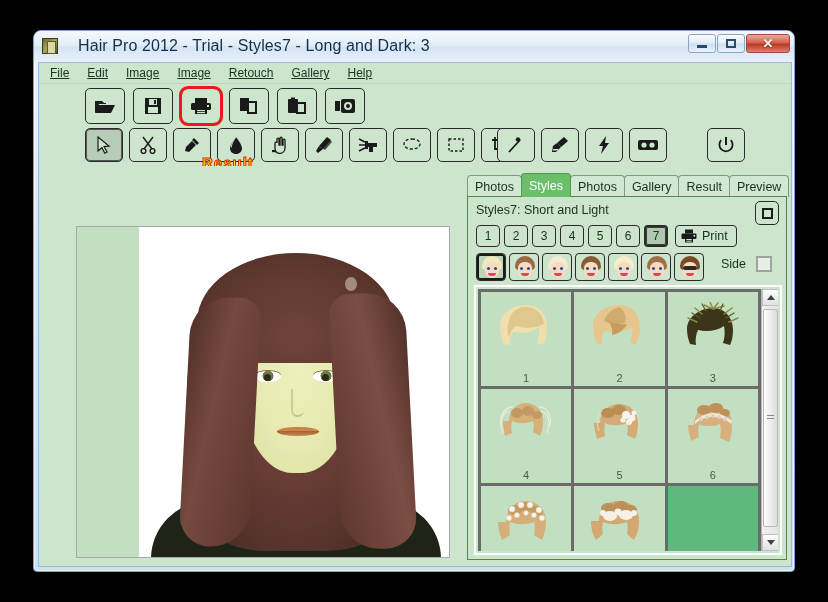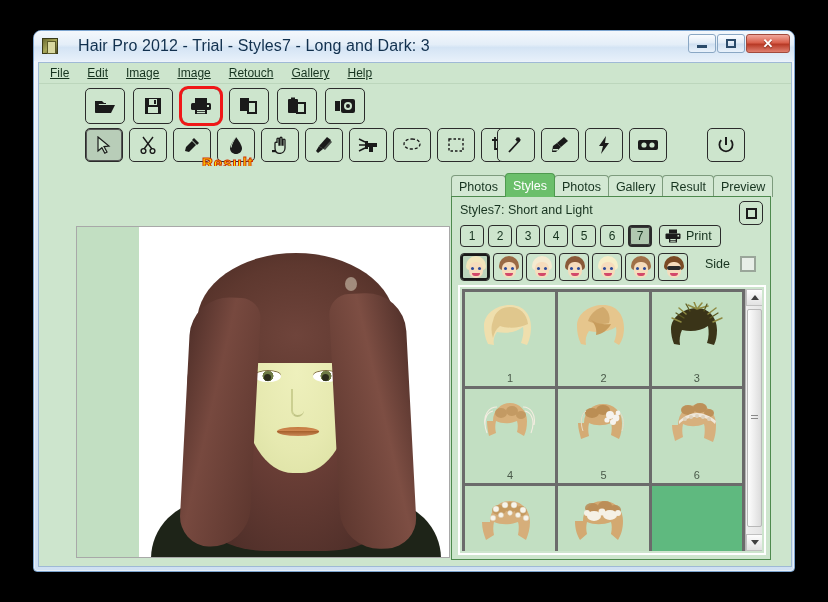--- a/index.html
+++ b/index.html
@@ -166,21 +166,21 @@
            background: linear-gradient(180deg,#c4793f 0%, #d08a52 45%, #a9632f 50%, #c98856 100%);
            border-radius: 50%; }
   .hair-top {
     position:absolute; left: 58px; top: 26px; width: 198px; height: 110px;
     background: radial-gradient(ellipse at 50% 75%, #6f443b 0%, #5e382f 60%, #4a2b24 100%);
     border-radius: 100px 100px 40px 40px / 70px 70px 20px 20px;
   }
   .hair-part { position:absolute; left: 148px; top: 24px; width: 12px; height: 14px; background:#f6f3dd; border-radius:50%; opacity:.45;}
 
   
-  .right-panel { position: absolute; left: 408px; top: 0; width: 328px; height: 401px; }
+  .right-panel { position: absolute; left: 424px; top: 0; width: 328px; height: 401px; }
 
   .tabs { position: absolute; left: 4px; top: 8px; display: flex; align-items: flex-end; height: 24px; }
   .tab {
     height: 22px; padding: 0 7px;
     border: 1px solid #7d9b7d; border-bottom: none;
     border-radius: 4px 4px 0 0;
     background: #d3e8d3;
     font-size: 12.5px; color: #16331f;
     display: flex; align-items: center;
     margin-right: -1px;

